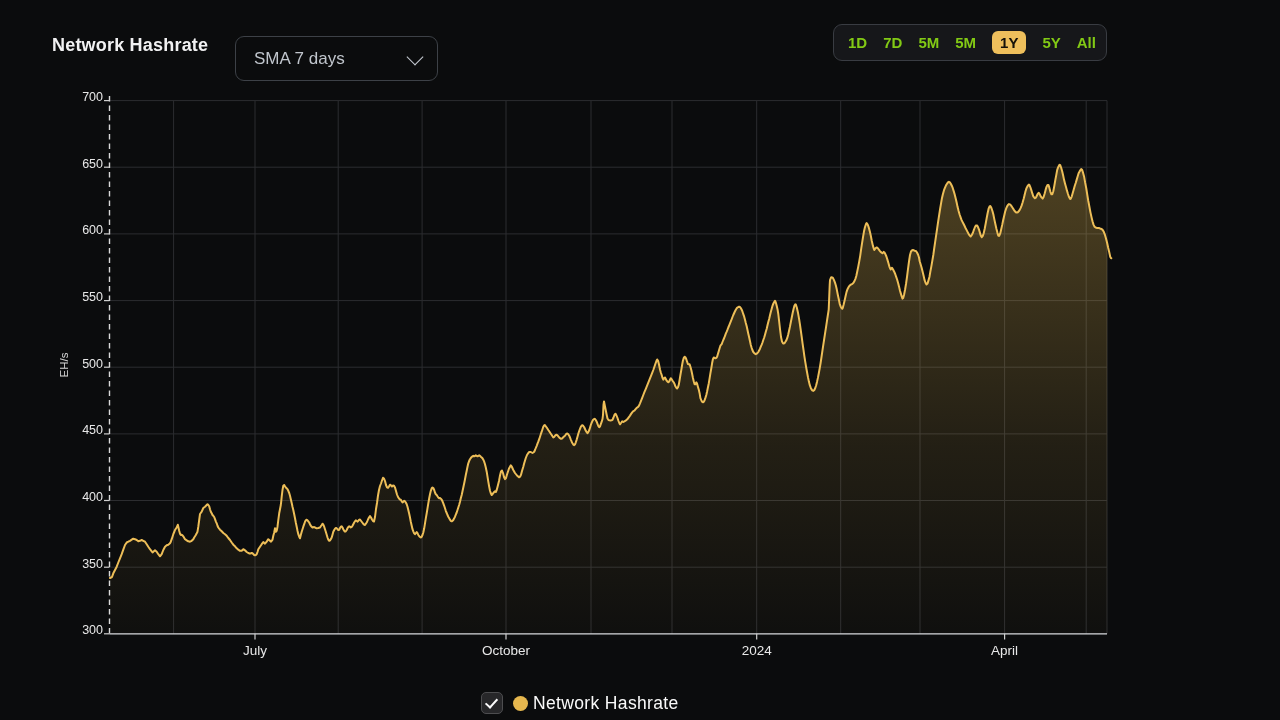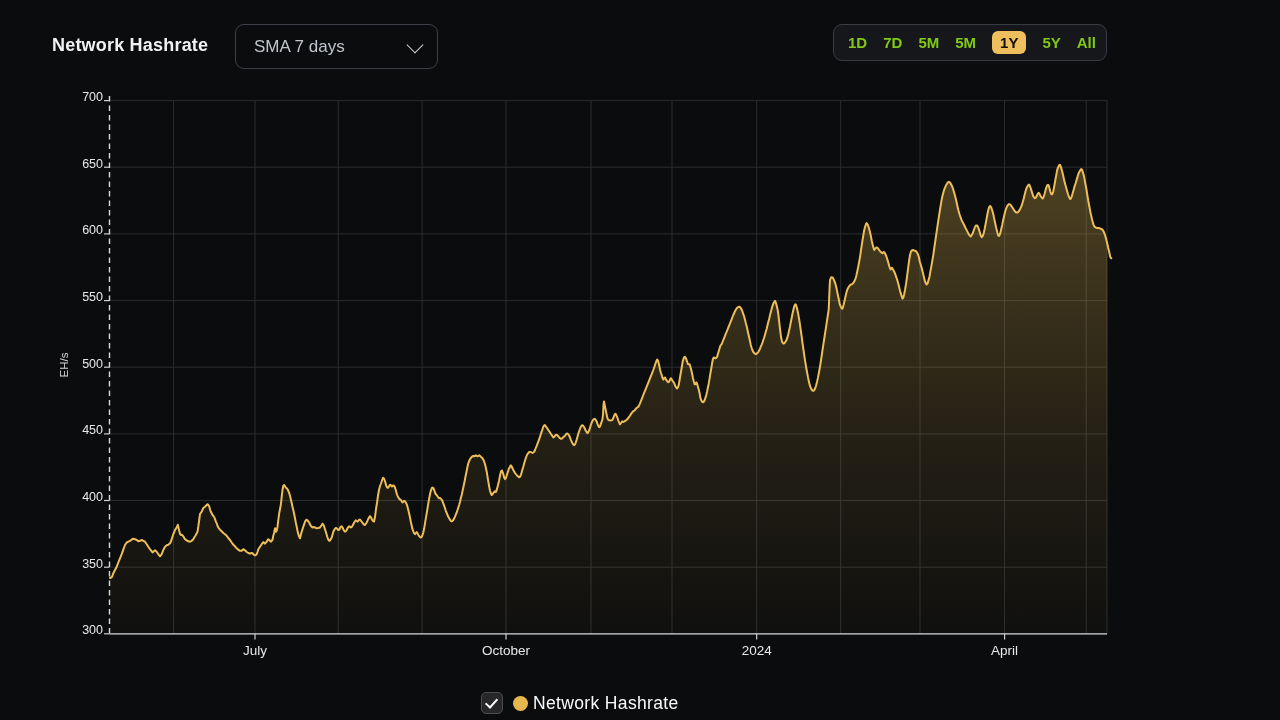--- a/index.html
+++ b/index.html
@@ -1,18 +1,18 @@
 <!DOCTYPE html>
 <html><head><meta charset="utf-8"><style>
 html,body{margin:0;padding:0;width:1280px;height:720px;background:#0b0c0d;overflow:hidden;
 font-family:"Liberation Sans",sans-serif;}
 .abs{position:absolute;}
 #title,#dd,#btns,#legend{opacity:0.99;transform:translateZ(0);}
 #title{left:52px;top:35px;color:#f4f4f5;font-size:18px;font-weight:bold;letter-spacing:.2px;}
-#dd{left:235px;top:24px;width:203px;height:45px;box-sizing:border-box;border:1px solid #3e4248;border-radius:9px;
+#dd{left:235px;top:36px;width:203px;height:45px;box-sizing:border-box;border:1px solid #3e4248;border-radius:9px;
 color:#c3c8cf;font-size:17px;line-height:43px;
 -webkit-font-smoothing:antialiased;padding-left:18px;}
 #dd .chev{position:absolute;right:16px;top:14px;width:11px;height:11px;border-right:1.8px solid #c9ced5;
 border-bottom:1.8px solid #c9ced5;transform:rotate(45deg);}
 #btns{left:833px;top:24px;width:274px;height:37px;box-sizing:border-box;background:#17181b;border:1px solid #3a3d43;
 border-radius:9px;display:flex;align-items:center;justify-content:space-between;padding:0 10px 0 14px;}
 #btns span{color:#84cc16;font-size:15px;font-weight:bold;}
 #btns .sel{background:#f1c25d;color:#15120a;padding:3px 8px;border-radius:6px;}
 #legend{left:481px;top:692px;display:flex;align-items:center;}
 #cb{width:20px;height:20px;background:#28282a;border:1px solid #4e4e50;border-radius:5px;position:relative;}

